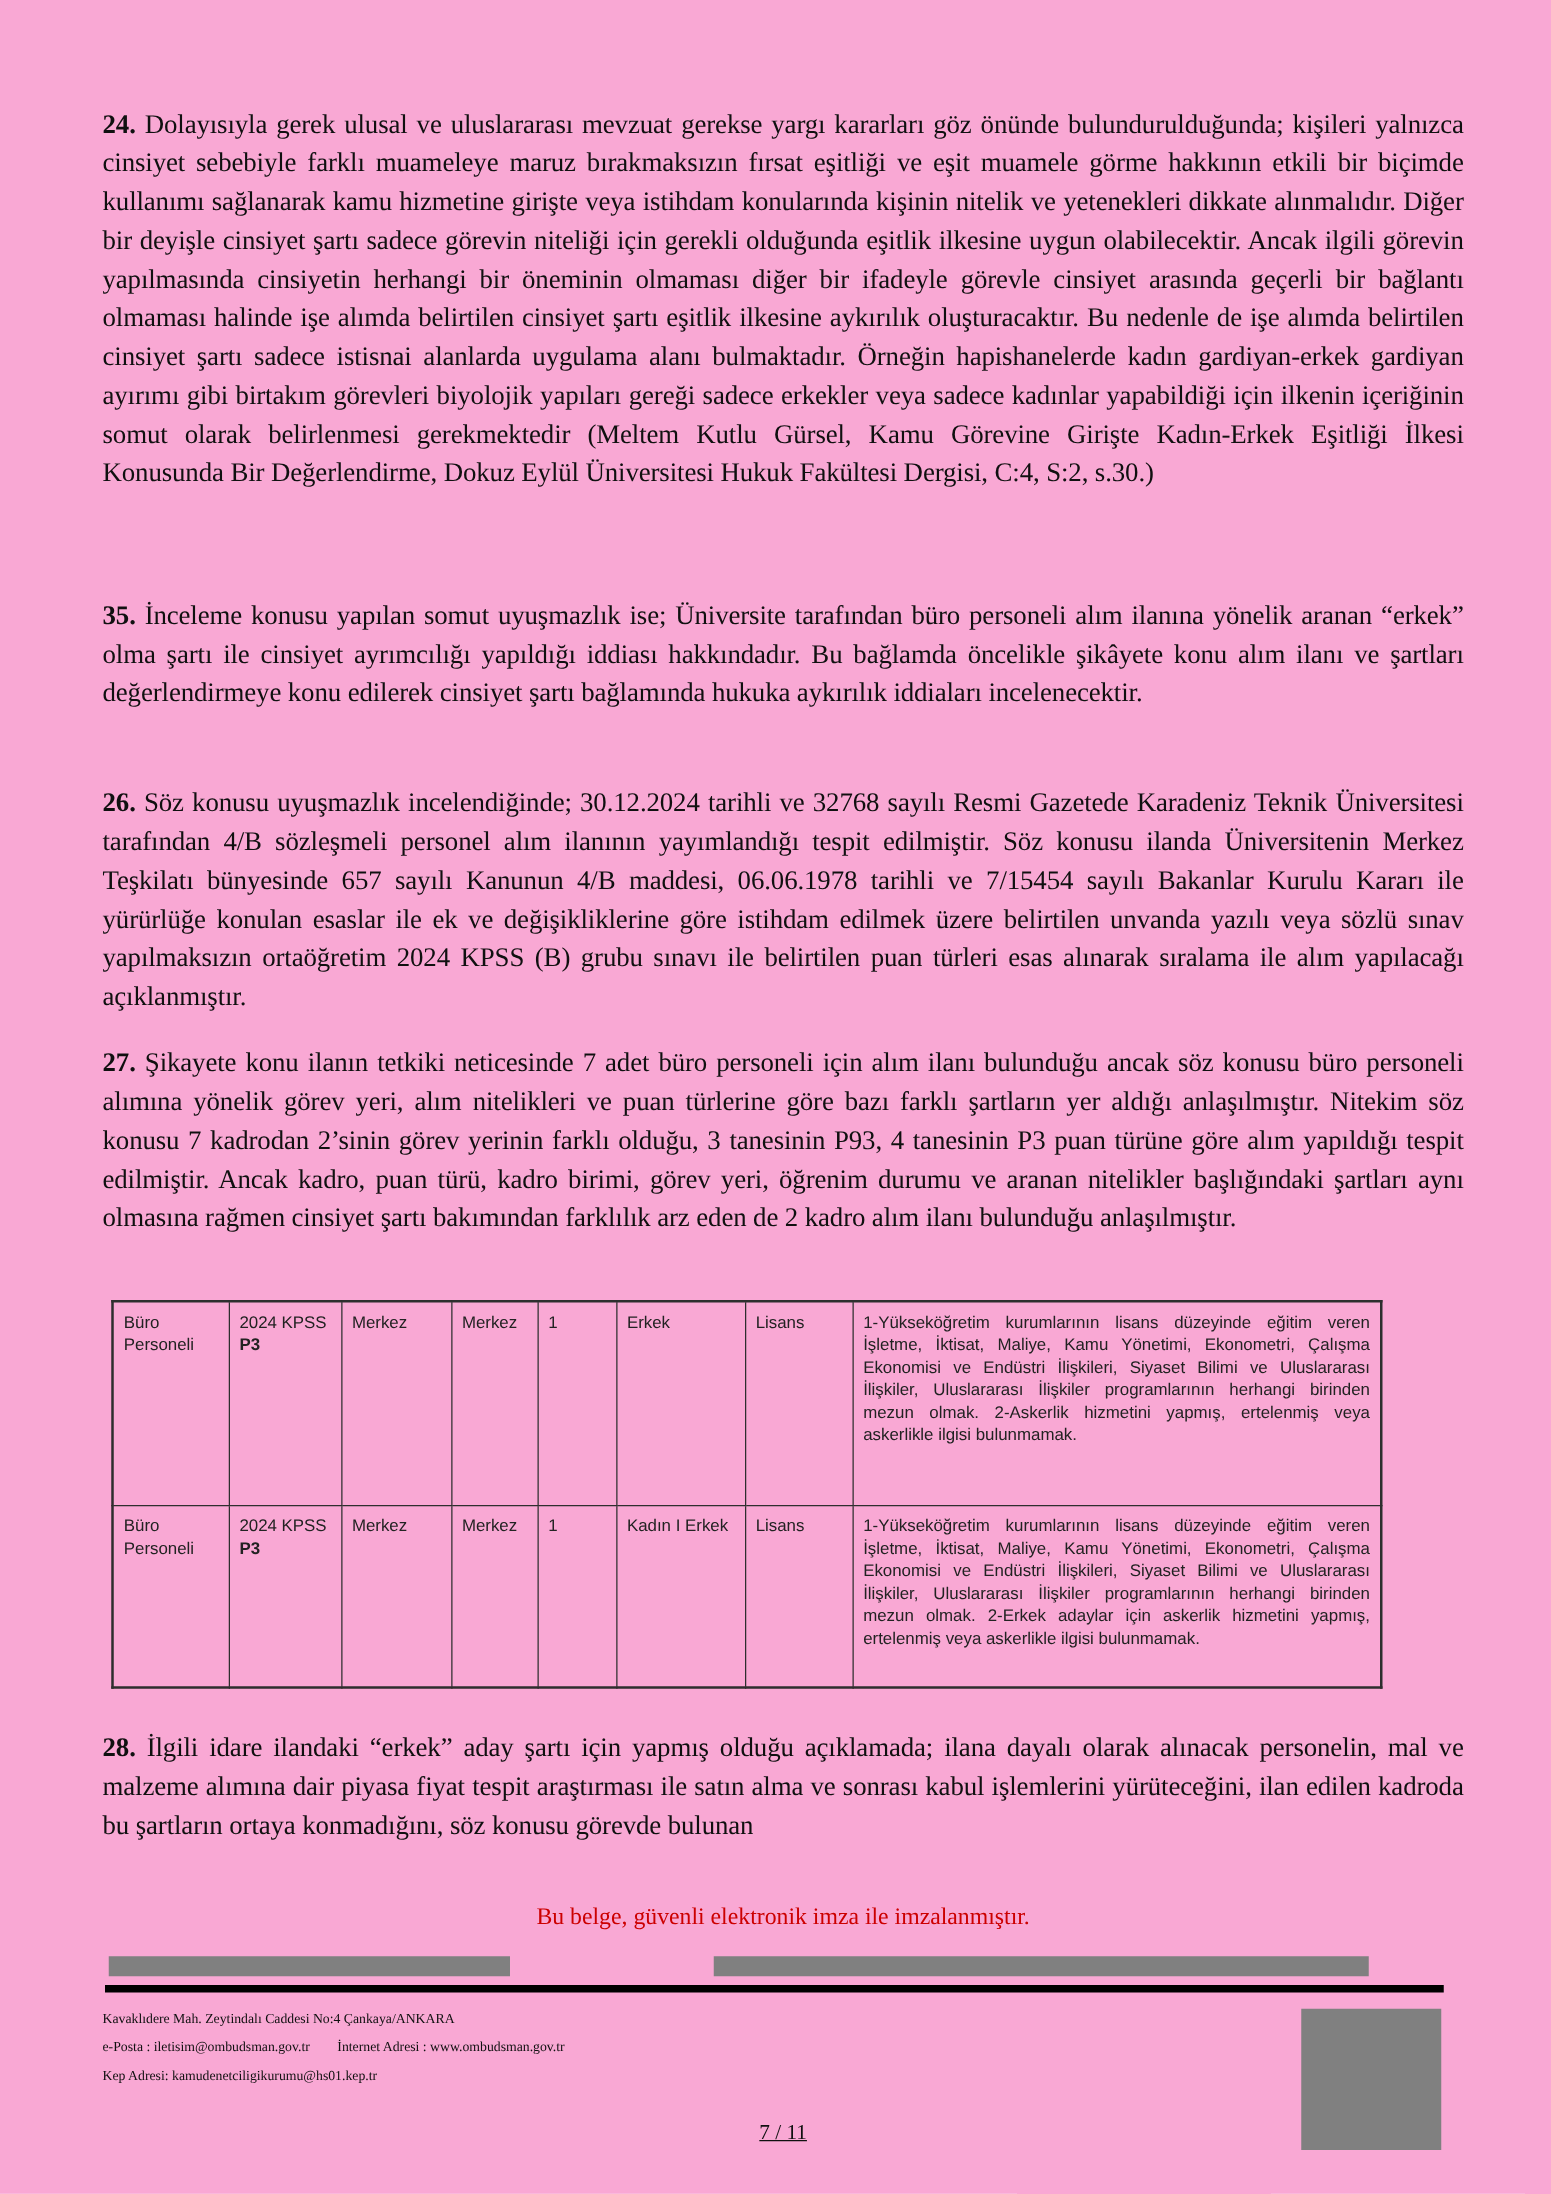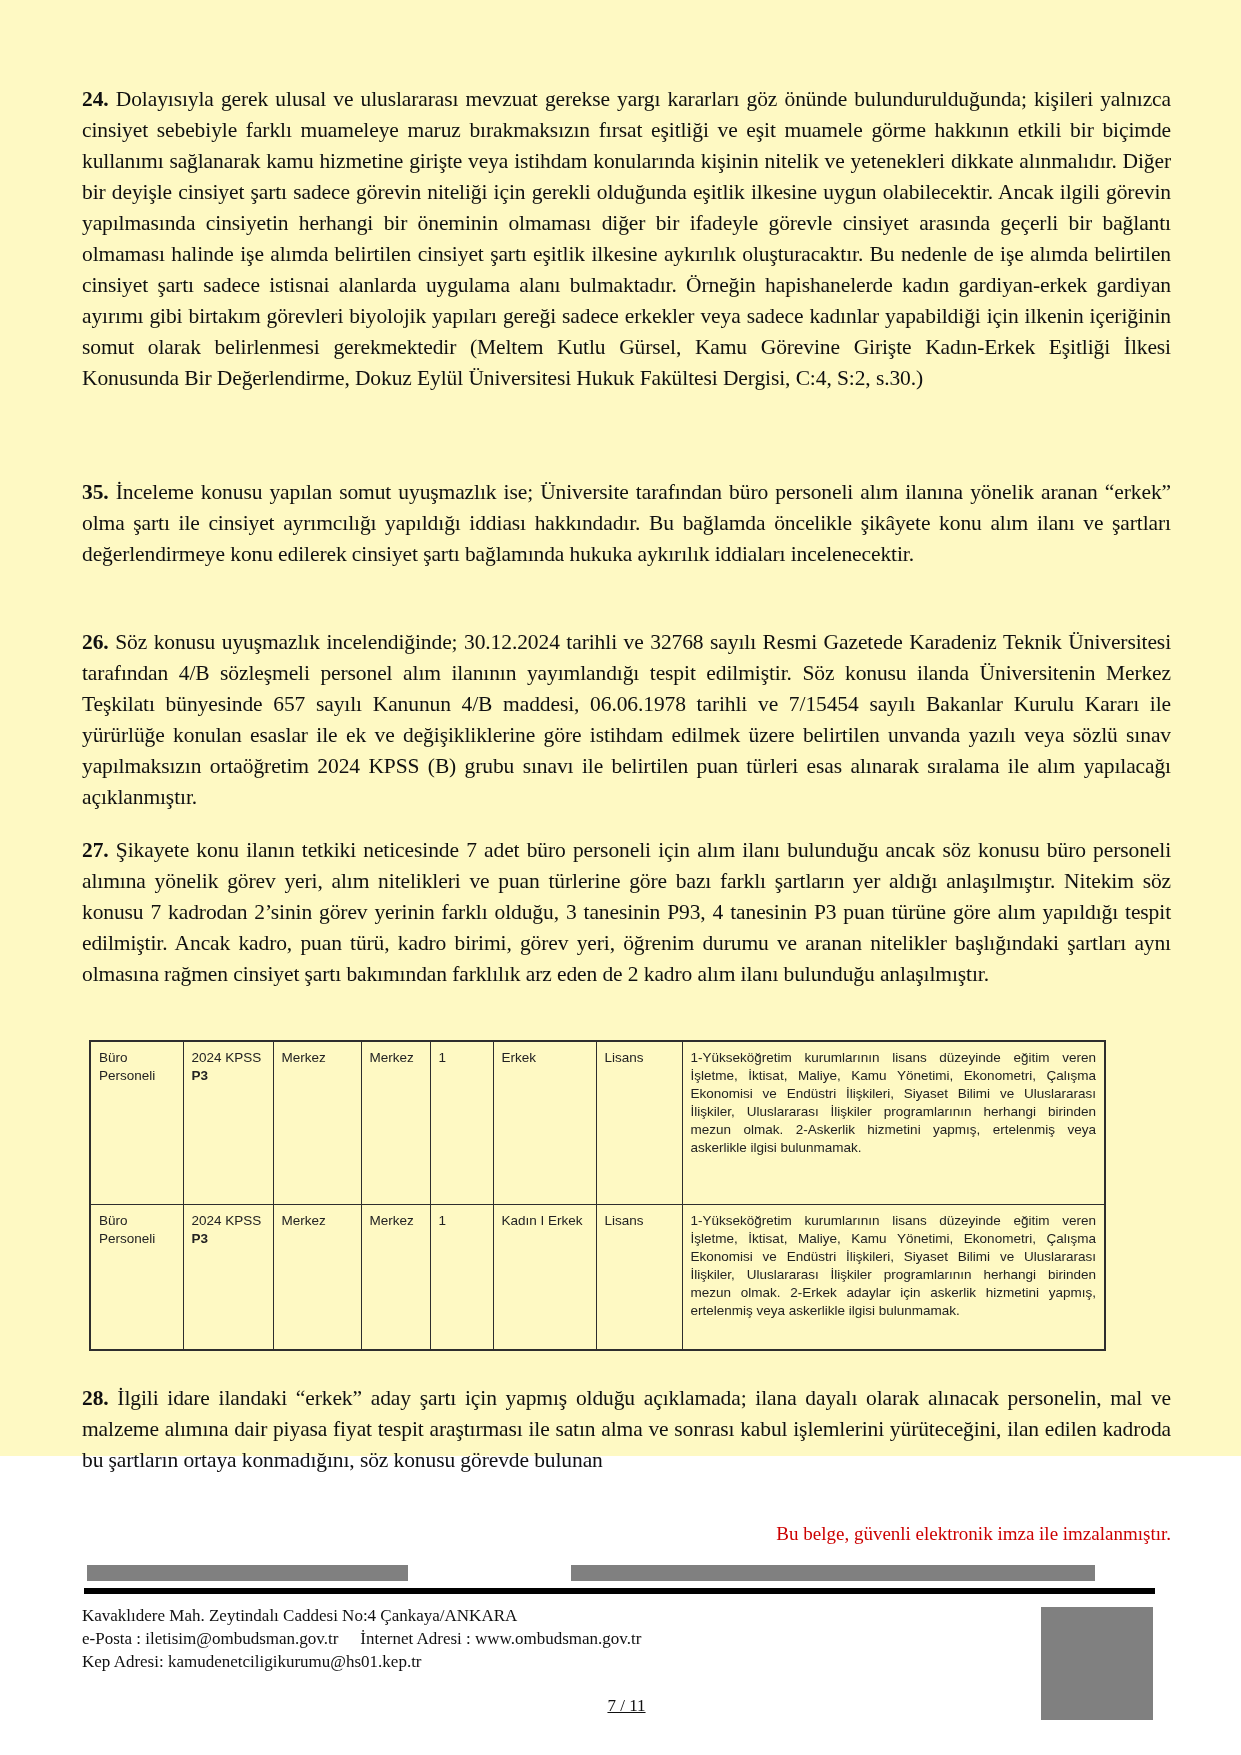--- a/index.html
+++ b/index.html
@@ -4,21 +4,21 @@
 <style>
   html, body { margin: 0; padding: 0; }
   body {
     width: 1241px; height: 1755px;
     background: #ffffff;
     position: relative;
     font-family: "Liberation Serif", serif;
     color: #101010;
     overflow: hidden;
   }
-  .page { position: absolute; inset: 0; width: 1241px; height: 1456px; background: #fef9c3; }
+  .page { position: absolute; inset: 0; width: 1241px; height: 1755px; background: #f9a8d4; }
   .par {
     position: absolute;
     left: 82px; width: 1089px;
     font-size: 21.5px; line-height: 31px;
     text-align: justify;
     letter-spacing: -0.1px;
     margin: 0;
   }
   .par b { font-weight: bold; }
   .p24 { top: 84px; }
@@ -42,33 +42,33 @@
     padding: 7px 8px;
     overflow: hidden;
   }
   table.vacancy { border: 2.5px solid #2e2e2e; }
   table.vacancy tr.r1 td { height: 148px; }
   table.vacancy tr.r2 td { height: 130px; }
   td.req { text-align: justify; }
 
   .sig-notice {
     position: absolute; top: 1523px; left: 82px; width: 1089px;
-    text-align: right;
+    text-align: center;
     color: #cc0000;
     font-size: 19px;
   }
   .redact { position: absolute; background: #808080; }
   .bar1 { left: 87px;  top: 1565px; width: 321px; height: 16px; }
   .bar2 { left: 571px; top: 1565px; width: 524px; height: 16px; }
   .divider { position: absolute; left: 84px; top: 1588px; width: 1071px; height: 6px; background: #000; }
   .qr-block { left: 1041px; top: 1607px; width: 112px; height: 113px; }
 
   .footer-text {
     position: absolute; left: 82px; top: 1604px; width: 950px;
-    font-size: 17px; line-height: 23px;
+    font-size: 11px; line-height: 23px;
   }
   .footer-text .row { white-space: nowrap; }
   .gap { display: inline-block; width: 34px; }
   .gap-sm { display: inline-block; width: 22px; }
   .page-num {
     position: absolute; left: 82px; top: 1696px; width: 1089px;
     text-align: center; font-size: 17px; text-decoration: underline;
   }
 </style>
 </head>

